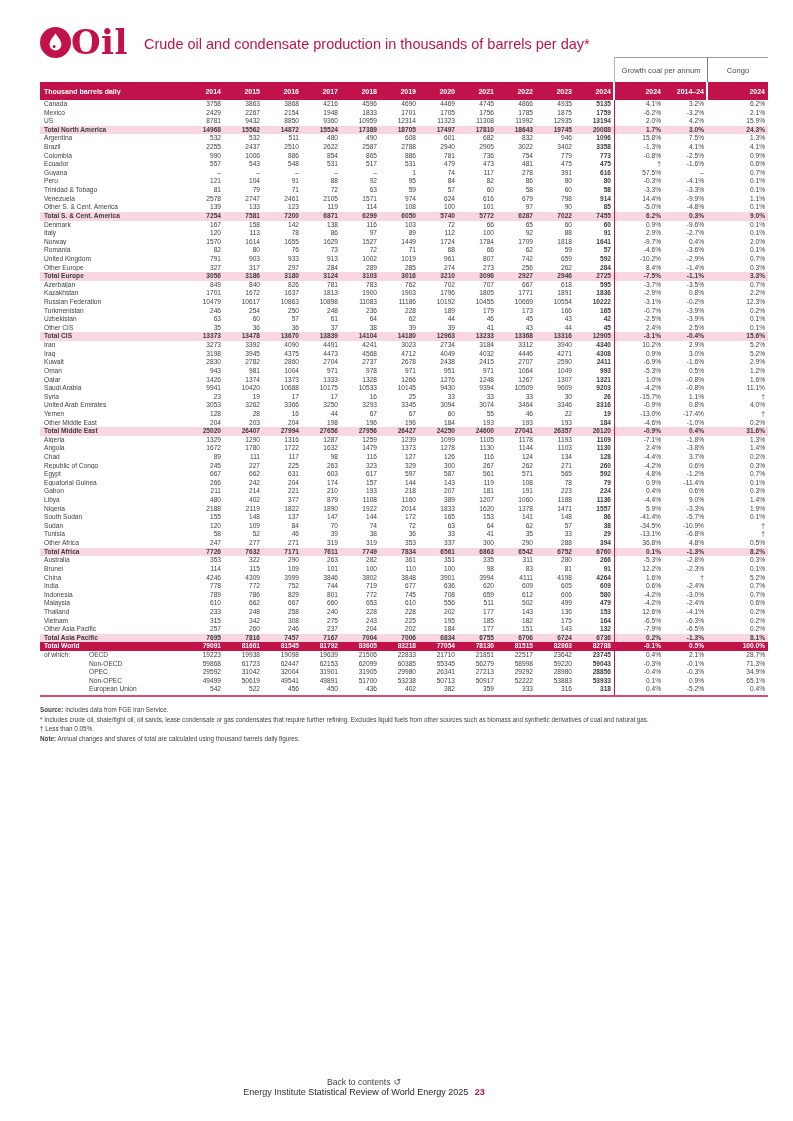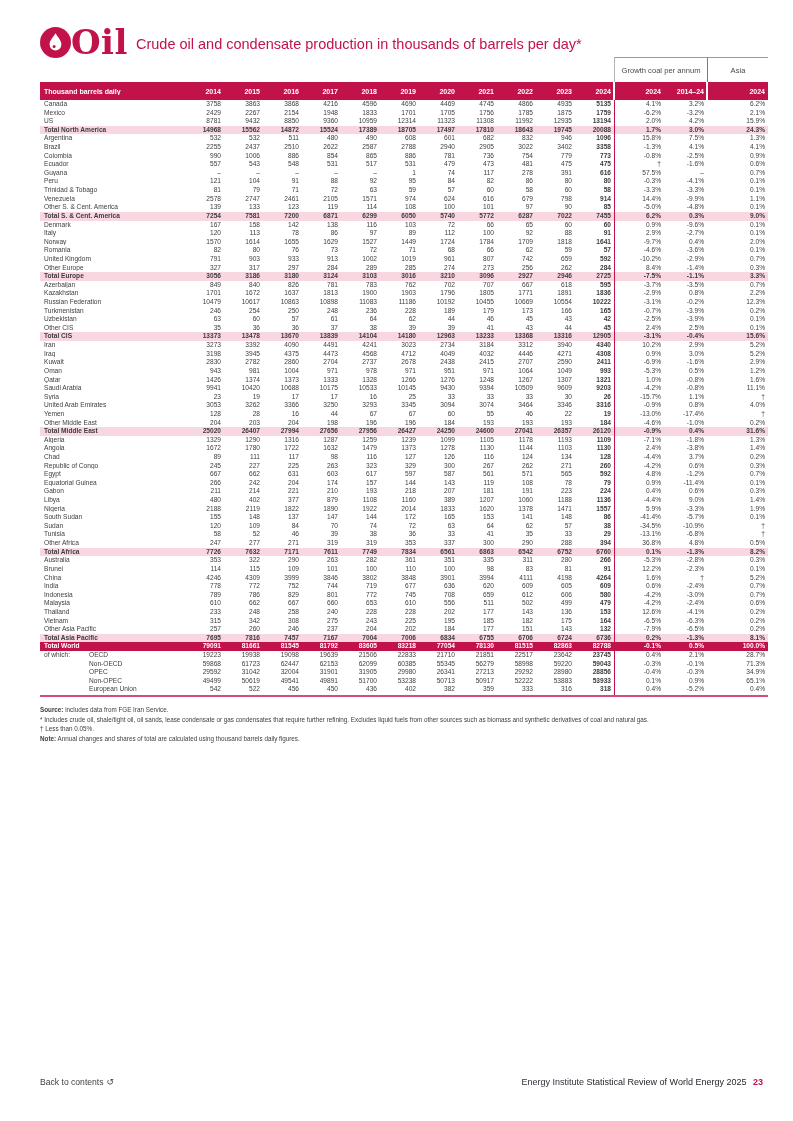--- a/index.html
+++ b/index.html
@@ -7,21 +7,21 @@
   body {
     width: 793px; height: 1121px; position: relative; margin: 0 auto;
     font-family: "Liberation Sans", sans-serif; color: #3d3d3d;
     overflow: hidden;
   }
   
   .pg-header { position:absolute; left:40px; top:22px; display:flex; align-items:center; }
   .oil-badge { width:31px; height:31px; border-radius:50%; background:var(--crimson); position:relative; flex:0 0 auto; }
   .oil-badge svg { position:absolute; left:0; top:0; }
   .oil-word { font-family:"DejaVu Serif", serif; font-weight:bold; font-size:34px; color:var(--crimson); letter-spacing:0.5px; }
-  .pg-title { font-size:14.5px; color:var(--crimson); margin-left:8px; padding-top:3px; }
+  .pg-title { font-size:14.5px; color:var(--crimson); margin-left:16px; padding-top:3px; }
 
   
   .gs-header { position:absolute; left:614px; top:57px; width:154px; height:25px; display:flex; font-size:7.6px; color:#4a4a4a; }
   .gs-growth { width:93px; border-top:1px solid #9a9a9a; border-left:1px solid #b5b5b5; display:flex; align-items:center; justify-content:center; }
   .gs-share  { width:61px; border-top:1px solid #9a9a9a; border-left:1.6px solid #7d7d7d; display:flex; align-items:center; justify-content:center; }
 
   
   .tbl { position:absolute; left:40px; top:82px; width:728px; }
   .trow {
     display:grid;
@@ -41,21 +41,21 @@
   .gap1 { left:573px; } .gap2 { left:666px; }
   
   .vline { position:absolute; left:574px; top:18px; width:1.2px; background:var(--crimson); }
   .bottom-rule { position:absolute; left:0; width:728px; height:1.8px; background:#d44d7d; }
 
   
   .footnotes { position:absolute; left:40px; top:705px; width:728px; font-size:6.3px; line-height:9.6px; color:#3d3d3d; }
   .footnotes b { font-weight:bold; }
 
   
-  .pg-footer { position:absolute; left:40px; top:1077px; width:723px; display:flex; justify-content:space-between; align-items:flex-end; }
+  .pg-footer { position:absolute; left:40px; top:1077px; width:648px; display:flex; justify-content:space-between; align-items:center;flex-direction:column; }
   .back-link { font-size:8.6px; color:#3f3f3f; display:flex; align-items:center; gap:3px; cursor:pointer; }
   .back-icon { font-size:9px; color:#3f3f3f; }
   .footer-right { font-size:9px; color:#33333d; }
   .footer-right .bold { font-weight:normal; color:#26262e; }
   .footer-right .pageno { font-weight:bold; color:var(--crimson); margin-left:4px; }
 </style>
 </head>
 <body>
 
 <div class="pg-header">
@@ -64,21 +64,21 @@
       <path d="M15.5 6.2 C13 10.2 9.6 13.6 9.6 17.5 a5.9 5.9 0 0 0 11.8 0 C21.4 13.6 18 10.2 15.5 6.2 Z" fill="#ffffff"></path>
       <circle cx="14.1" cy="19.6" r="1.5" fill="#C11349"></circle>
     </svg>
   </div>
   <div class="oil-word">Oil</div>
   <div class="pg-title">Crude oil and condensate production in thousands of barrels per day*</div>
 </div>
 
 <div class="gs-header">
   <div class="gs-growth">Growth coal per annum</div>
-  <div class="gs-share">Asia</div>
+  <div class="gs-share">Congo</div>
 </div>
 
 <div class="tbl" id="tbl">
     <div class="trow thead">
       <div class="c label">Thousand barrels daily</div>
       <div class="c">2014</div>
       <div class="c">2015</div>
       <div class="c">2016</div>
       <div class="c">2017</div>
       <div class="c">2018</div>

